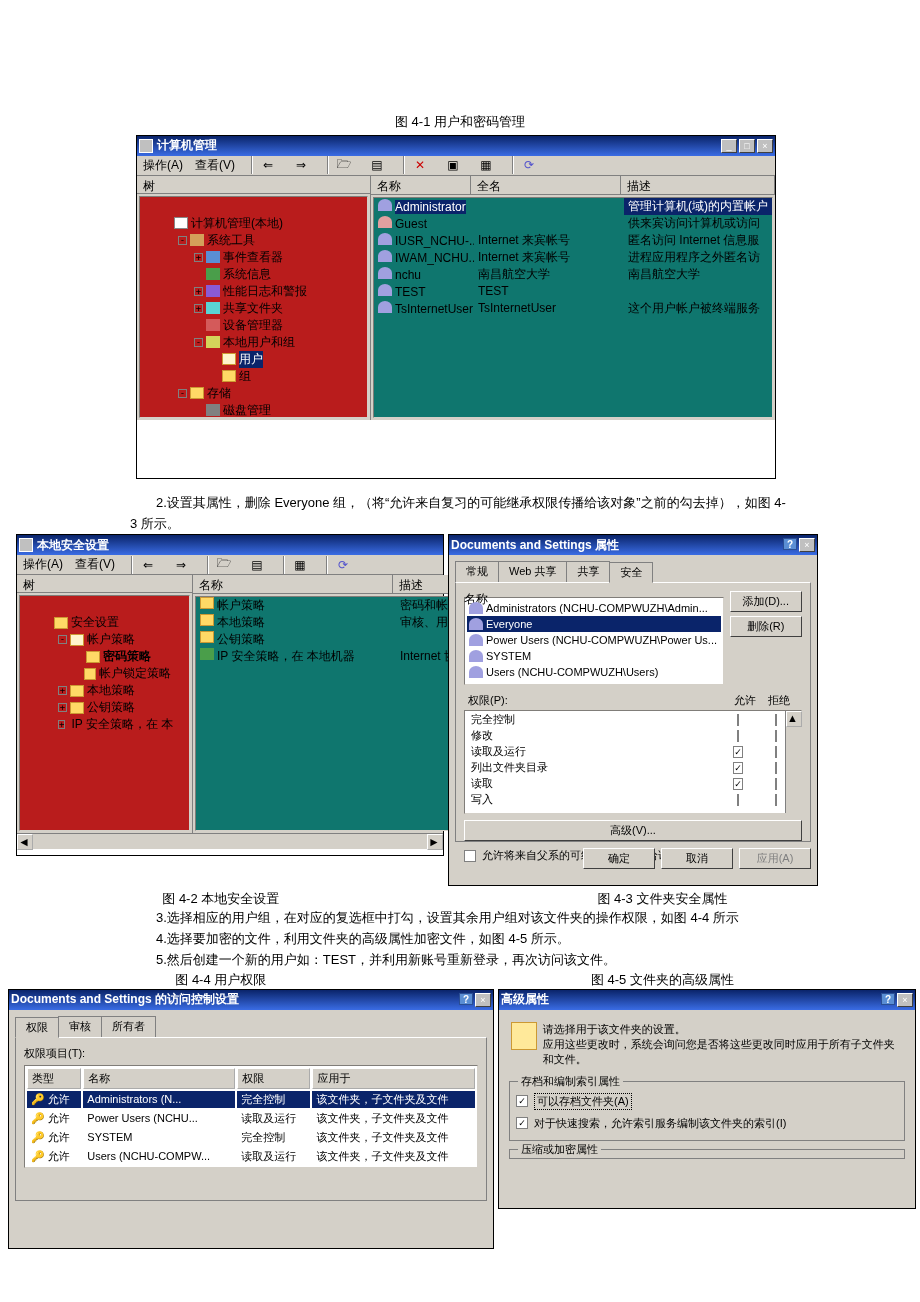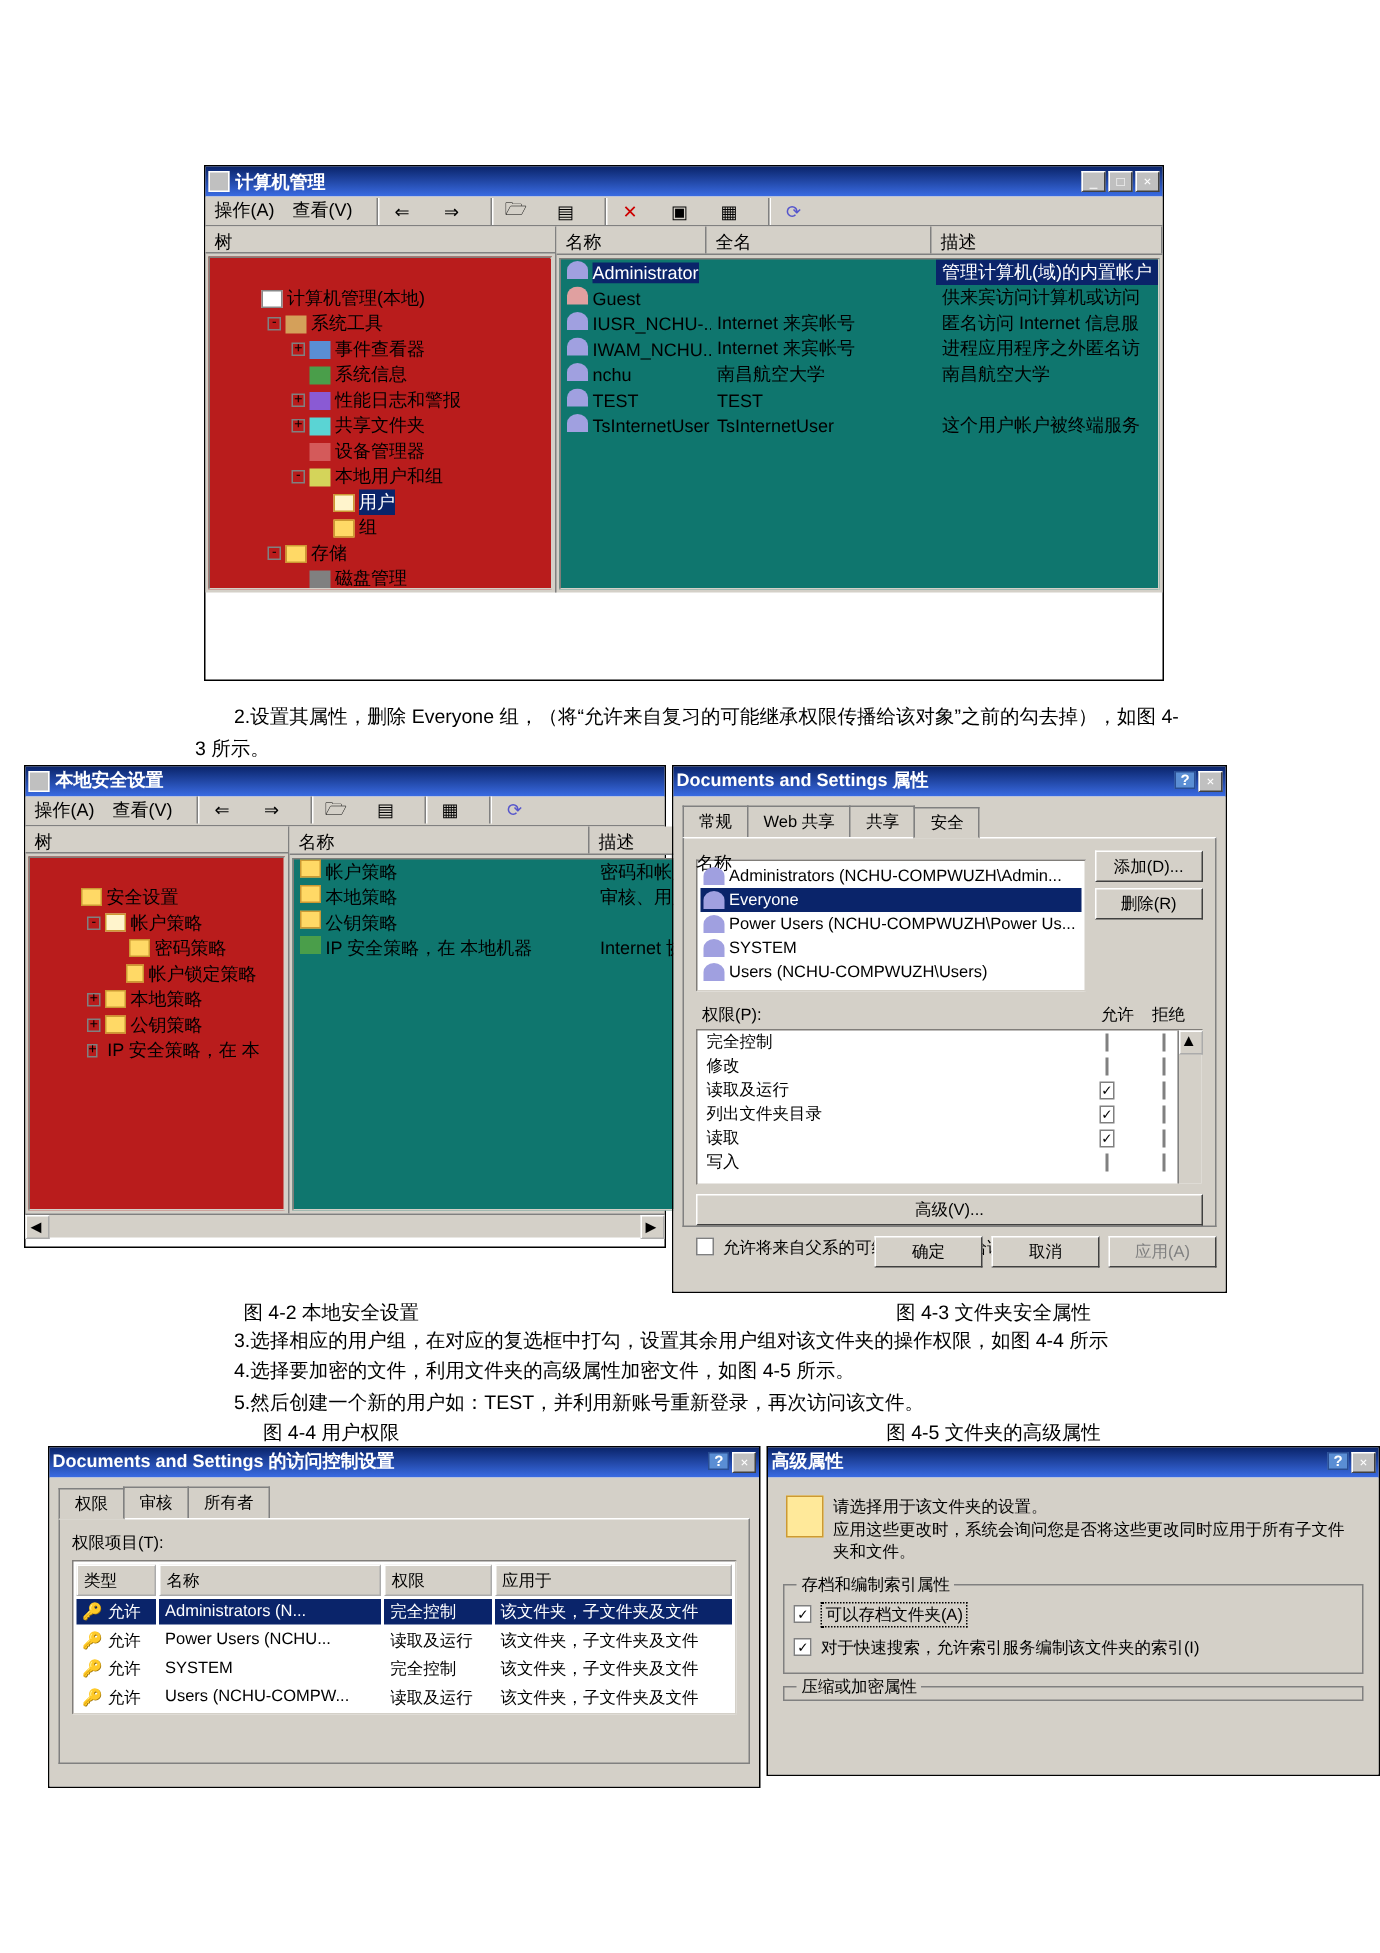--- a/index.html
+++ b/index.html
@@ -70,21 +70,21 @@
 .nbrow.sel{background:#0a246a;color:#fff}
 .btn{background:#d4d0c8;border:1px solid;border-color:#fff #404040 #404040 #fff;padding:2px 12px;font-size:11px;min-width:72px;text-align:center}
 .permhdr{display:flex;font-size:11px}
 .permhdr .ph{padding:2px 4px}
 .permlist{border:1px inset #d4d0c8;background:#fff;height:104px;font-size:11px;position:relative}
 .permrow{display:flex;align-items:center;height:16px;padding:0 6px}
 .cb{width:12px;height:12px;border:1px solid #808080;background:#fff;text-align:center;font-size:9px;line-height:10px}
 .dlgbtns{display:flex;justify-content:flex-end;gap:6px;margin-top:6px}
 
 
-.win4{width:486px;height:228px;margin-left:24px;display:inline-block;vertical-align:top}
+.win4{width:486px;height:260px;margin-left:0;display:inline-block;vertical-align:top}
 .win4 .tabcontent{height:164px}
 .acltbl{width:100%;font-size:11px;border:1px inset #d4d0c8;background:#fff;margin-top:4px}
 .acltbl th{background:#d4d0c8;border:1px outset #fff;padding:2px 4px;text-align:left;font-weight:normal}
 .acltbl td{padding:1px 4px;white-space:nowrap}
 .acltbl tr.sel td{background:#0a246a;color:#fff}
 
 
 .win5{width:418px;height:220px;display:inline-block;vertical-align:top;margin-left:4px}
 .group{border:1px solid #808080;padding:8px 6px 6px;margin:8px 4px;position:relative}
 .group-title{position:absolute;top:-8px;left:8px;background:#d4d0c8;padding:0 3px;font-size:11px}
@@ -94,20 +94,21 @@
 .q{width:14px;height:12px;background:#5a8ed4;color:#fff;text-align:center;font-size:10px;font-weight:bold;line-height:12px;border:1px solid #2a4e94}
 
 .two-col{display:flex;align-items:flex-start;margin-left:8px}
 .watermark{position:absolute;font-size:36px;color:#ddd;pointer-events:none;font-family:Arial;font-weight:bold;letter-spacing:2px}
 </style>
 </head>
 <body>
 
 <div style="height:110px"></div>
 <div class="doc-text">
+  <div class="caption">图 4-1 用户和密码管理</div>
 </div>
 
 <div class="win win1">
   <div class="titlebar">
     <div class="ticon"></div>
     <div class="ttext">计算机管理</div>
     <div class="wbtns">
       <div class="wbtn">_</div>
       <div class="wbtn">□</div>
       <div class="wbtn">×</div>
@@ -281,21 +282,21 @@
             <div class="treenode" style="padding-left: 4px;">
               <span class="noexp"></span>
               <span class="tricon ic-folder"></span>
               <span class="">安全设置</span>
             </div>
             <div class="treenode" style="padding-left: 20px;">
               <span class="exp">-</span>
               <span class="tricon ic-folder-open"></span>
               <span class="">帐户策略</span>
             </div>
-            <div class="treenode" style="padding-left: 36px;">
+            <div class="treenode" style="padding-left: 36px; font-weight: bold;">
               <span class="noexp"></span>
               <span class="tricon ic-folder"></span>
               <span class="">密码策略</span>
             </div>
             <div class="treenode" style="padding-left: 36px;">
               <span class="noexp"></span>
               <span class="tricon ic-folder"></span>
               <span class="">帐户锁定策略</span>
             </div>
             <div class="treenode" style="padding-left: 20px;">

